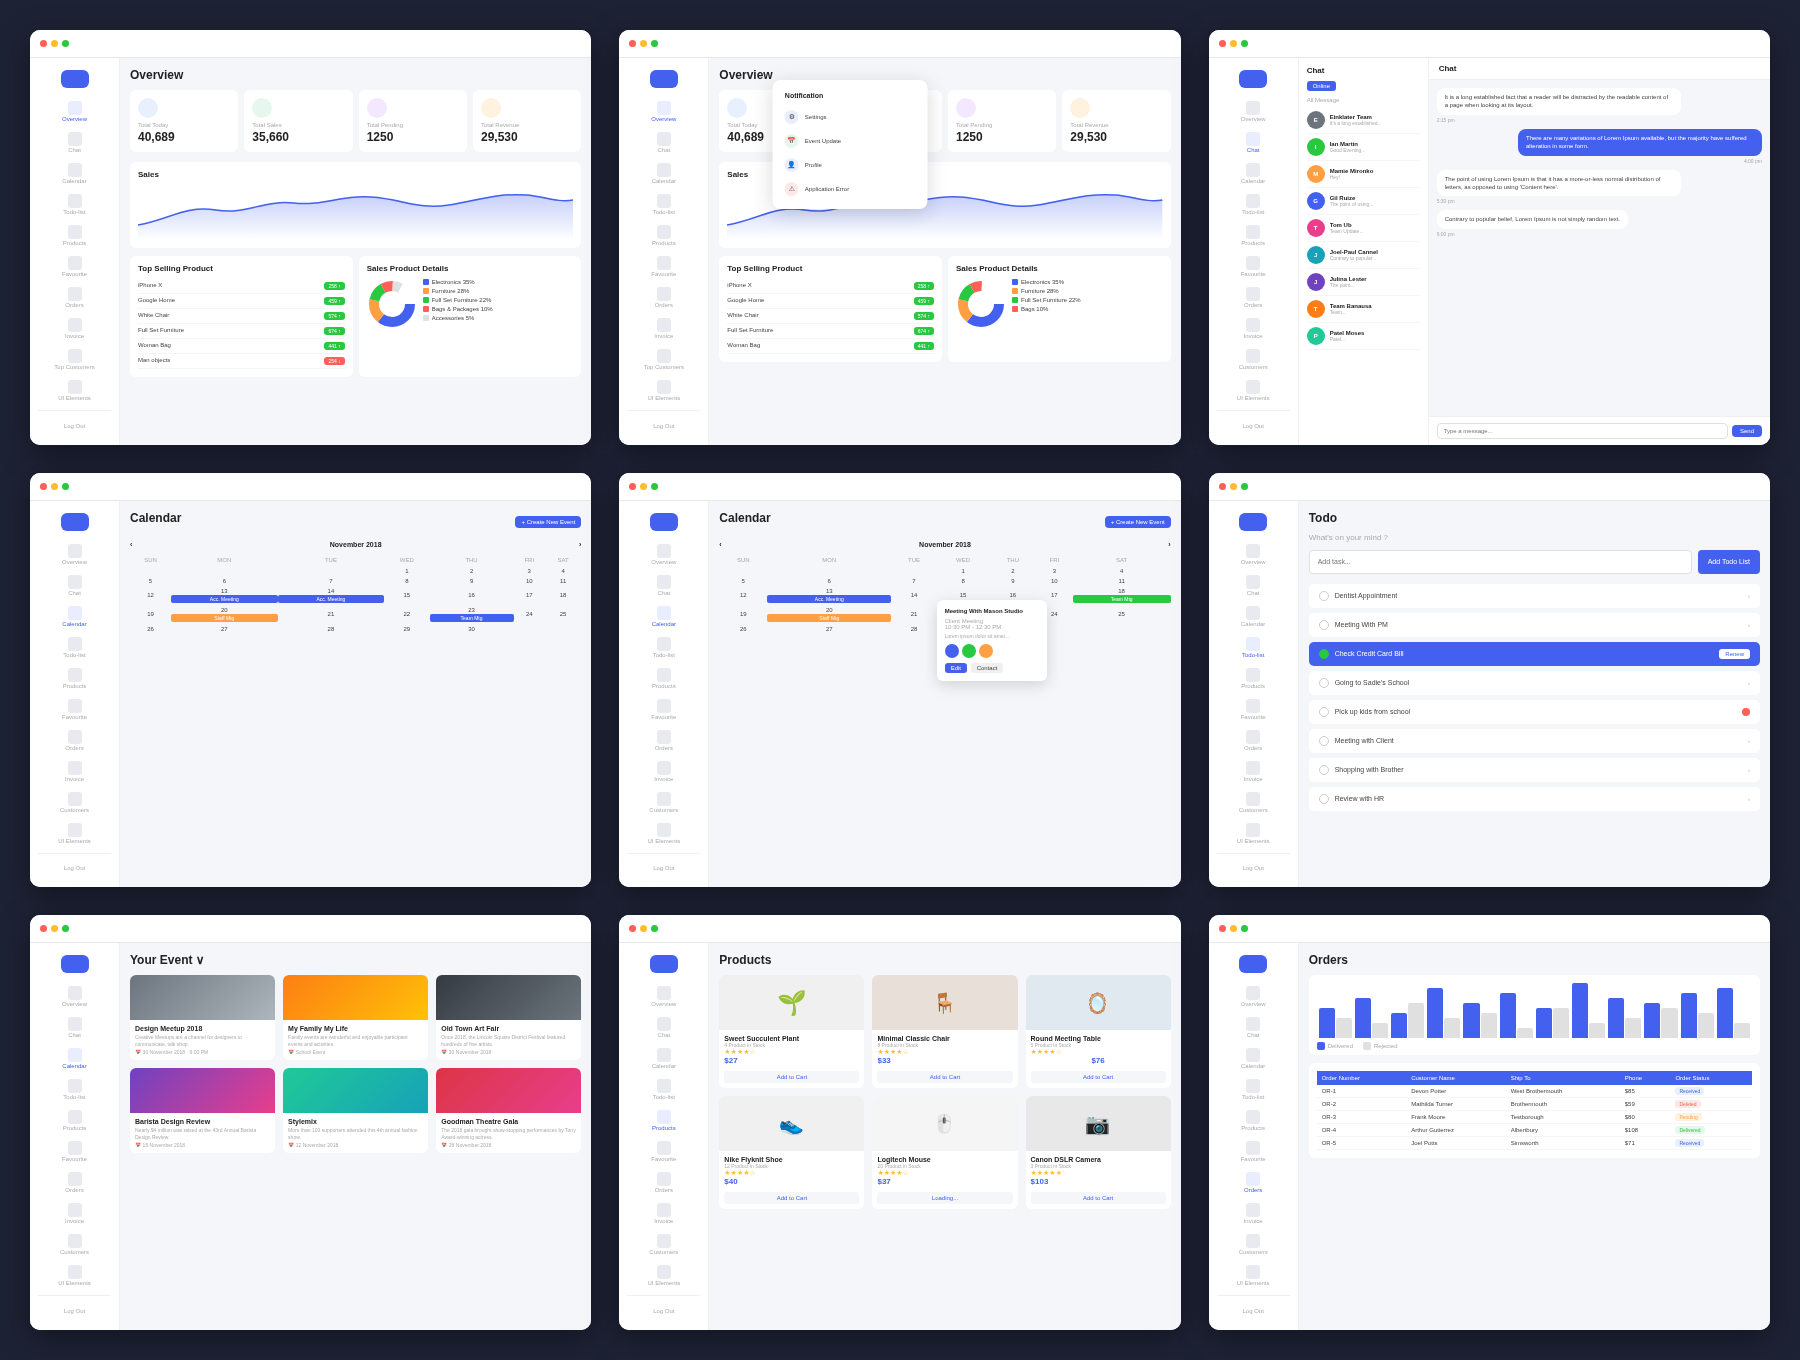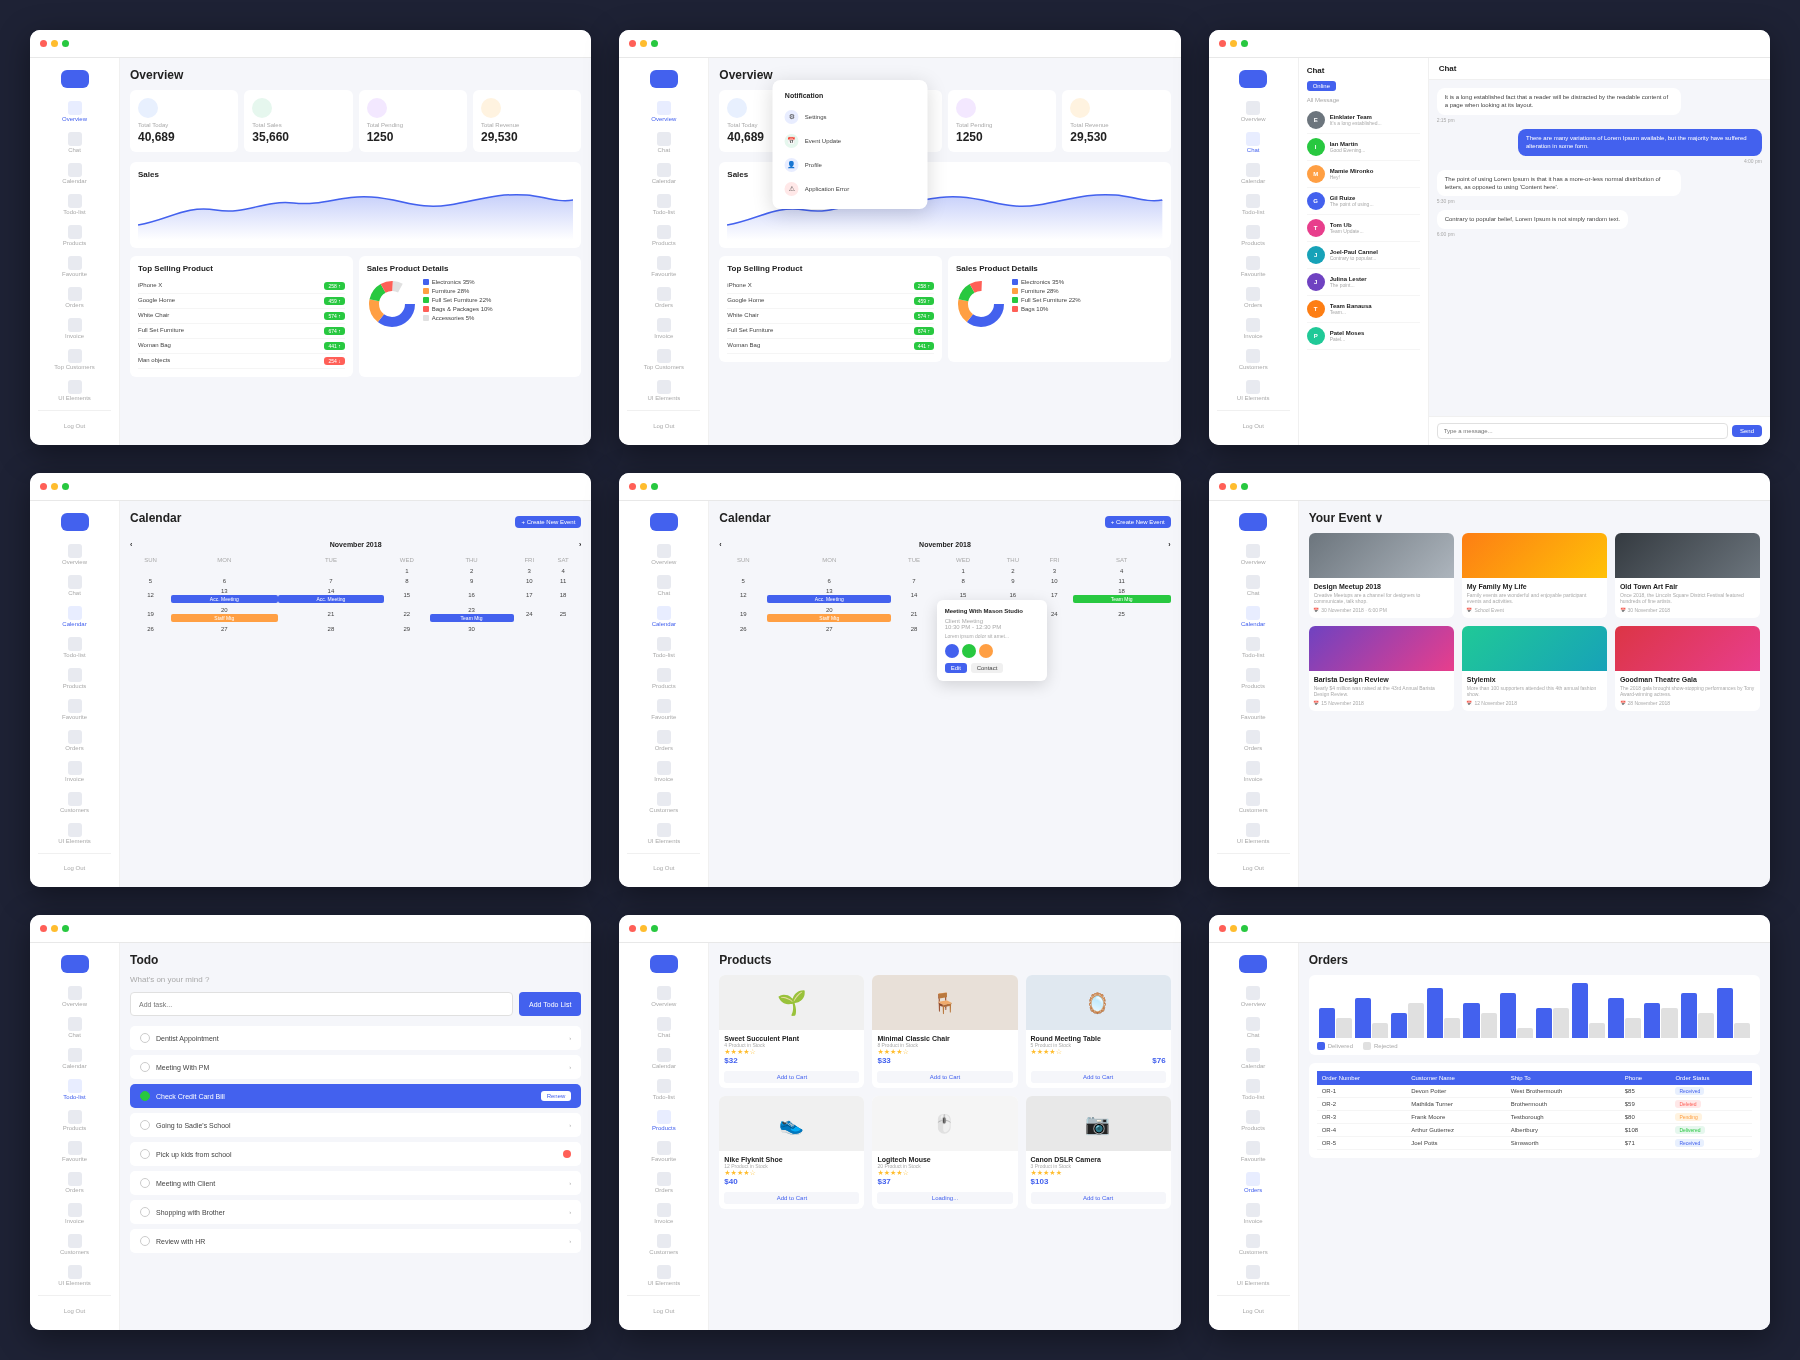--- a/index.html
+++ b/index.html
@@ -1178,20 +1178,91 @@
             <div class="dot dot-red"></div>
             <div class="dot dot-yellow"></div>
             <div class="dot dot-green"></div>
           </div>
       </div>
       <div class="screen-body">
         <div class="sidebar">
           <div class="sidebar-logo"></div>
           <div class="sidebar-item"><div class="si-icon"></div>Overview</div>
           <div class="sidebar-item"><div class="si-icon"></div>Chat</div>
+          <div class="sidebar-item"><div class="si-icon"></div>Calendar</div>
+          <div class="sidebar-item active"><div class="si-icon"></div>Todo-list</div>
+          <div class="sidebar-item"><div class="si-icon"></div>Products</div>
+          <div class="sidebar-item"><div class="si-icon"></div>Favourite</div>
+          <div class="sidebar-item"><div class="si-icon"></div>Orders</div>
+          <div class="sidebar-item"><div class="si-icon"></div>Invoice</div>
+          <div class="sidebar-item"><div class="si-icon"></div>Customers</div>
+          <div class="sidebar-item"><div class="si-icon"></div>UI Elements</div>
+          <div class="sidebar-divider"></div>
+          <div class="sidebar-bottom">Log Out</div>
+        </div>
+        <div class="main-content">
+          <div class="page-title">Todo</div>
+          <div style="font-size:8px; color:#aaa; margin-bottom:8px;">What's on your mind ?</div>
+          <div class="todo-input-row">
+            <input class="todo-input" placeholder="Add task..." style="">
+            <button class="todo-add-btn">Add Todo List</button>
+          </div>
+          <div class="todo-list">
+            <div class="todo-item">
+                <div style="display:flex; align-items:center;"><div class="todo-check"></div>Dentist Appointment</div>
+                <span style="font-size:6px; color:#aaa;">›</span>
+              </div>
+            <div class="todo-item">
+                <div style="display:flex; align-items:center;"><div class="todo-check"></div>Meeting With PM</div>
+                <span style="font-size:6px; color:#aaa;">›</span>
+              </div>
+            <div class="todo-item active">
+                <div style="display:flex; align-items:center;"><div class="todo-check checked"></div>Check Credit Card Bill</div>
+                <button style="background:#fff; color:#4361ee; border:none; border-radius:3px; font-size:6px; padding:2px 6px; cursor:pointer;">Renew</button>
+              </div>
+            <div class="todo-item">
+                <div style="display:flex; align-items:center;"><div class="todo-check"></div>Going to Sadie's School</div>
+                <span style="font-size:6px; color:#aaa;">›</span>
+              </div>
+            <div class="todo-item" style="justify-content:space-between;">
+                <div style="display:flex; align-items:center;"><div class="todo-check"></div>Pick up kids from school</div>
+                <div style="width:8px; height:8px; border-radius:50%; background:#ff5f57;"></div>
+              </div>
+            <div class="todo-item">
+                <div style="display:flex; align-items:center;"><div class="todo-check"></div>Meeting with Client</div>
+                <span style="font-size:6px; color:#aaa;">›</span>
+              </div>
+            <div class="todo-item">
+                <div style="display:flex; align-items:center;"><div class="todo-check"></div>Shopping with Brother</div>
+                <span style="font-size:6px; color:#aaa;">›</span>
+              </div>
+            <div class="todo-item">
+                <div style="display:flex; align-items:center;"><div class="todo-check"></div>Review with HR</div>
+                <span style="font-size:6px; color:#aaa;">›</span>
+              </div>
+          </div>
+        </div>
+      </div>
+    </div>
+  </div>
+
+  <div class="screen">
+    <div class="screen-inner">
+      <div class="screen-chrome">
+        <div class="chrome-dots">
+            <div class="dot dot-red"></div>
+            <div class="dot dot-yellow"></div>
+            <div class="dot dot-green"></div>
+          </div>
+      </div>
+      <div class="screen-body">
+        <div class="sidebar">
+          <div class="sidebar-logo"></div>
+          <div class="sidebar-item"><div class="si-icon"></div>Overview</div>
+          <div class="sidebar-item"><div class="si-icon"></div>Chat</div>
           <div class="sidebar-item active"><div class="si-icon"></div>Calendar</div>
           <div class="sidebar-item"><div class="si-icon"></div>Todo-list</div>
           <div class="sidebar-item"><div class="si-icon"></div>Products</div>
           <div class="sidebar-item"><div class="si-icon"></div>Favourite</div>
           <div class="sidebar-item"><div class="si-icon"></div>Orders</div>
           <div class="sidebar-item"><div class="si-icon"></div>Invoice</div>
           <div class="sidebar-item"><div class="si-icon"></div>Customers</div>
           <div class="sidebar-item"><div class="si-icon"></div>UI Elements</div>
           <div class="sidebar-divider"></div>
           <div class="sidebar-bottom">Log Out</div>
@@ -1240,91 +1311,20 @@
               </div>
             </div>
             <div class="event-card">
               <div class="event-img-placeholder ev-img-6"></div>
               <div class="event-body">
                 <div class="event-title">Goodman Theatre Gala</div>
                 <div class="event-desc">The 2018 gala brought show-stopping performances by Tony Award-winning actress.</div>
                 <div class="event-meta">📅 28 November 2018</div>
               </div>
             </div>
-          </div>
-        </div>
-      </div>
-    </div>
-  </div>
-
-  <div class="screen">
-    <div class="screen-inner">
-      <div class="screen-chrome">
-        <div class="chrome-dots">
-            <div class="dot dot-red"></div>
-            <div class="dot dot-yellow"></div>
-            <div class="dot dot-green"></div>
-          </div>
-      </div>
-      <div class="screen-body">
-        <div class="sidebar">
-          <div class="sidebar-logo"></div>
-          <div class="sidebar-item"><div class="si-icon"></div>Overview</div>
-          <div class="sidebar-item"><div class="si-icon"></div>Chat</div>
-          <div class="sidebar-item"><div class="si-icon"></div>Calendar</div>
-          <div class="sidebar-item active"><div class="si-icon"></div>Todo-list</div>
-          <div class="sidebar-item"><div class="si-icon"></div>Products</div>
-          <div class="sidebar-item"><div class="si-icon"></div>Favourite</div>
-          <div class="sidebar-item"><div class="si-icon"></div>Orders</div>
-          <div class="sidebar-item"><div class="si-icon"></div>Invoice</div>
-          <div class="sidebar-item"><div class="si-icon"></div>Customers</div>
-          <div class="sidebar-item"><div class="si-icon"></div>UI Elements</div>
-          <div class="sidebar-divider"></div>
-          <div class="sidebar-bottom">Log Out</div>
-        </div>
-        <div class="main-content">
-          <div class="page-title">Todo</div>
-          <div style="font-size:8px; color:#aaa; margin-bottom:8px;">What's on your mind ?</div>
-          <div class="todo-input-row">
-            <input class="todo-input" placeholder="Add task..." style="">
-            <button class="todo-add-btn">Add Todo List</button>
-          </div>
-          <div class="todo-list">
-            <div class="todo-item">
-                <div style="display:flex; align-items:center;"><div class="todo-check"></div>Dentist Appointment</div>
-                <span style="font-size:6px; color:#aaa;">›</span>
-              </div>
-            <div class="todo-item">
-                <div style="display:flex; align-items:center;"><div class="todo-check"></div>Meeting With PM</div>
-                <span style="font-size:6px; color:#aaa;">›</span>
-              </div>
-            <div class="todo-item active">
-                <div style="display:flex; align-items:center;"><div class="todo-check checked"></div>Check Credit Card Bill</div>
-                <button style="background:#fff; color:#4361ee; border:none; border-radius:3px; font-size:6px; padding:2px 6px; cursor:pointer;">Renew</button>
-              </div>
-            <div class="todo-item">
-                <div style="display:flex; align-items:center;"><div class="todo-check"></div>Going to Sadie's School</div>
-                <span style="font-size:6px; color:#aaa;">›</span>
-              </div>
-            <div class="todo-item" style="justify-content:space-between;">
-                <div style="display:flex; align-items:center;"><div class="todo-check"></div>Pick up kids from school</div>
-                <div style="width:8px; height:8px; border-radius:50%; background:#ff5f57;"></div>
-              </div>
-            <div class="todo-item">
-                <div style="display:flex; align-items:center;"><div class="todo-check"></div>Meeting with Client</div>
-                <span style="font-size:6px; color:#aaa;">›</span>
-              </div>
-            <div class="todo-item">
-                <div style="display:flex; align-items:center;"><div class="todo-check"></div>Shopping with Brother</div>
-                <span style="font-size:6px; color:#aaa;">›</span>
-              </div>
-            <div class="todo-item">
-                <div style="display:flex; align-items:center;"><div class="todo-check"></div>Review with HR</div>
-                <span style="font-size:6px; color:#aaa;">›</span>
-              </div>
           </div>
         </div>
       </div>
     </div>
   </div>
 
   <div class="screen">
     <div class="screen-inner">
       <div class="screen-chrome">
         <div class="chrome-dots">
@@ -1354,21 +1354,21 @@
           <div class="products-grid">
             <div class="product-card">
               <div class="product-img-placeholder">
                   <span class="plant-icon">🌱</span>
                 </div>
               <div class="product-body">
                 <div class="product-name">Sweet Succulent Plant</div>
                 <div style="font-size:5px; color:#aaa;">4 Product in Stock</div>
                 <div class="stars">★★★★☆</div>
                 <div style="display:flex; justify-content:space-between; align-items:center;">
-                  <div class="product-price">$32</div>
+                  <div class="product-price">$27</div>
                 </div>
                 <button class="product-btn">Add to Cart</button>
               </div>
             </div>
             <div class="product-card">
               <div class="product-img-placeholder" style="background:#e8e0d8;">
                   <span class="chair-icon">🪑</span>
                 </div>
               <div class="product-body">
                 <div class="product-name">Minimal Classic Chair</div>
@@ -1381,21 +1381,21 @@
               </div>
             </div>
             <div class="product-card">
               <div class="product-img-placeholder" style="background:#e0e8f0;">
                   <span class="table-icon">🪞</span>
                 </div>
               <div class="product-body">
                 <div class="product-name">Round Meeting Table</div>
                 <div style="font-size:5px; color:#aaa;">5 Product in Stock</div>
                 <div class="stars">★★★★☆</div>
-                <div style="display:flex; justify-content:flex-end; align-items:center;">
+                <div style="display:flex; justify-content:center; align-items:center;">
                   <div class="product-price">$76</div>
                 </div>
                 <button class="product-btn">Add to Cart</button>
               </div>
             </div>
             <div class="product-card">
               <div class="product-img-placeholder" style="background:#f0f0f0;">
                   <span class="shoe-icon">👟</span>
                 </div>
               <div class="product-body">

